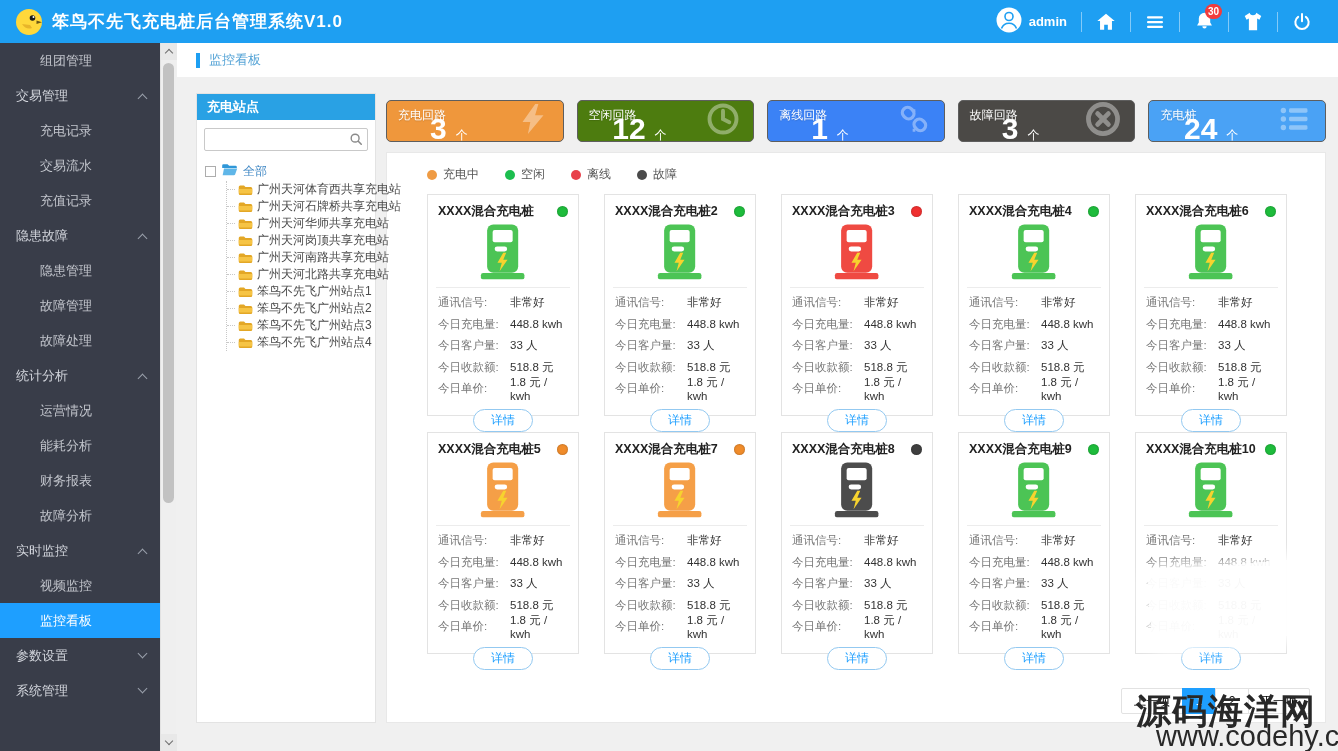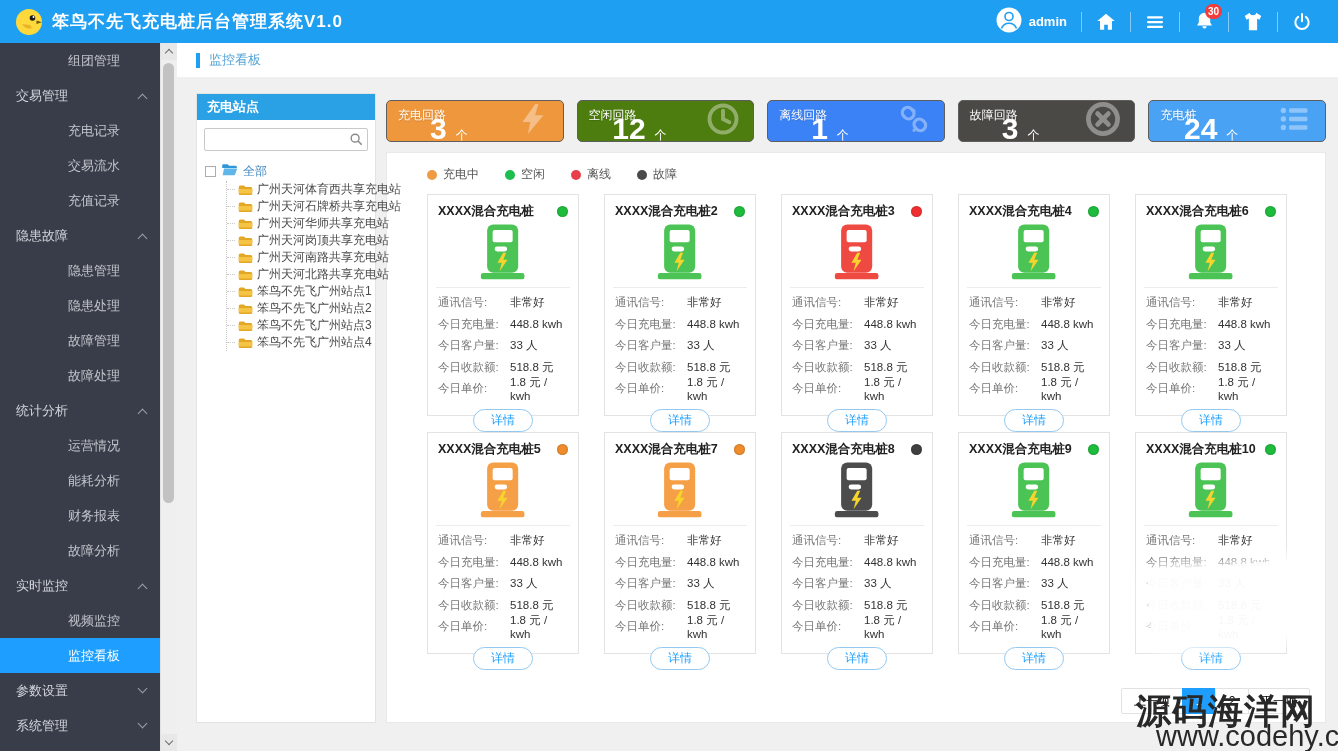--- a/index.html
+++ b/index.html
@@ -15,21 +15,21 @@
   .user-box { display:flex; align-items:center; gap:7px; color:#fff; font-size:13px; font-weight:bold; padding:0 14px; cursor:pointer; }
   .hsep { width:1px; height:20px; background:rgba(255,255,255,.45); }
   .hicon { width:48px; height:43px; display:flex; align-items:center; justify-content:center; position:relative; cursor:pointer; }
   .badge { position:absolute; top:4px; right:6px; min-width:17px; height:15px; border-radius:8px;
            background:#F23C3C; color:#fff; font-size:10px; line-height:15px; text-align:left; padding:0 3px; font-weight:bold; }
 
   
   .sidebar { position:absolute; left:0; top:43px; width:160px; bottom:0; background:#393D49; z-index:5; overflow:hidden; }
   .side-item { height:35px; line-height:35px; font-size:13px; position:relative; cursor:pointer; white-space:nowrap; }
   .side-item.parent { padding-left:16px; color:#D2D5DC; }
-  .side-item.child  { padding-left:68px; color:#C2C5CC; }
+  .side-item.child  { padding-left:40px; color:#C2C5CC; }
   .side-item.active { background:#1E9FFF; color:#fff; }
   .chev { position:absolute; right:14px; top:15px; width:7px; height:7px;
           border-right:1.5px solid #9aa0ab; border-bottom:1.5px solid #9aa0ab; }
   .chev.up { transform:rotate(-135deg); top:17px; }
   .chev.down { transform:rotate(45deg); top:12px; }
 
   
   .sidebar-scroll { position:absolute; left:160px; top:43px; width:16px; bottom:0; background:#EFEFEF; z-index:6;
                     border-left:1px solid #E2E2E2; }
   .sb-btn { position:absolute; left:0; width:16px; height:17px; background:#E8E8E8; display:flex; align-items:center; justify-content:center; cursor:pointer; }
@@ -195,24 +195,20 @@
    </div>
       <div class="side-item parent">
      <span>隐患故障</span>
      <i class="chev up"></i>
    </div>
       <div class="side-item child">
      <span>隐患管理</span>
      
    </div>
       <div class="side-item child">
-     <span>隐患处理</span>
-     
-   </div>
-      <div class="side-item child">
      <span>故障管理</span>
      
    </div>
       <div class="side-item child">
      <span>故障处理</span>
      
    </div>
       <div class="side-item parent">
      <span>统计分析</span>
      <i class="chev up"></i>

